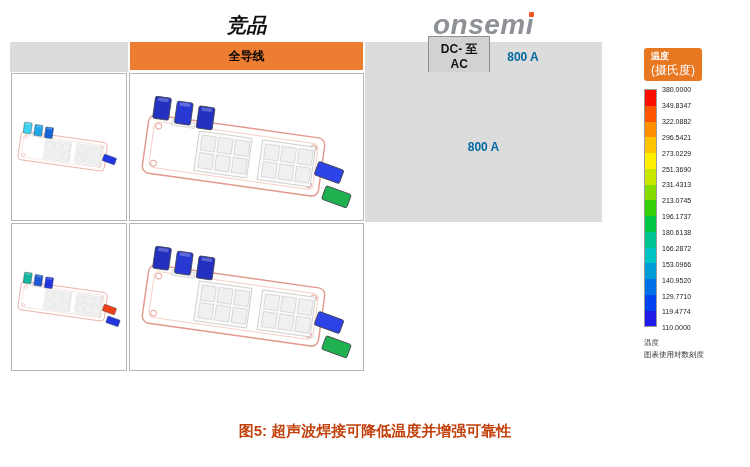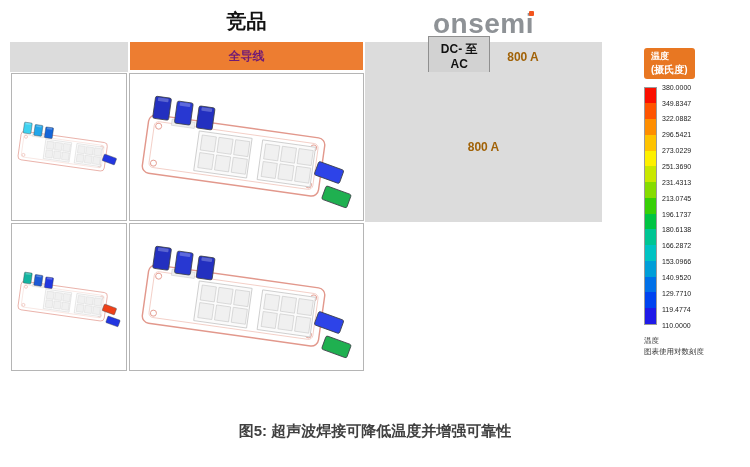--- a/index.html
+++ b/index.html
@@ -1,50 +1,50 @@
 <!DOCTYPE html>
 <html style="--accent-orange: #ed7d31; --legend-orange: #e87722; --brand-grey: #8e9296; --logo-dot-orange: #f3551e; --label-grey: #dcdcdc; --module-outline: #e2988c;"><head>
 <meta charset="utf-8">
 <style>
   html,body{margin:0;padding:0;background:#fff;}
   body{font-family:"Liberation Sans","DejaVu Sans",sans-serif;}
   .page{position:relative;width:750px;height:467px;background:#fff;box-sizing:border-box;padding:8px 0 0 10px;overflow:hidden;}
 
   
-  .top-headers{display:flex;align-items:flex-start;height:34px;}
+  .top-headers{display:flex;align-items:center;height:34px;font-style:italic;}
   .th-spacer{width:118px;flex:none;}
   .competitor{width:237px;text-align:center;font-size:20px;font-weight:bold;color:#111;}
   .brandwrap{width:237px;display:flex;justify-content:center;}
   .onsemi{position:relative;font-size:28px;font-weight:bold;color:var(--brand-grey,#8e9296);letter-spacing:.5px;}
   .logo-dot{position:absolute;right:0;top:3px;width:5px;height:5px;background:var(--logo-dot-orange,#f3551e);border-radius:1px;}
 
   
   .figure-row{display:flex;align-items:flex-start;}
   .grid{display:grid;grid-template-columns:118px 237px 237px;grid-template-rows:30px 150px 150px;}
-  .colhead{margin:0 2px 2px 2px;background:var(--accent-orange,#ed7d31);color:#701a75;font-weight:bold;font-size:12px;display:flex;align-items:center;justify-content:center;}
+  .colhead{margin:0 2px 2px 2px;background:var(--accent-orange,#ed7d31);color:#000000;font-weight:bold;font-size:12px;display:flex;align-items:center;justify-content:center;}
   .corner{background:var(--label-grey,#dcdcdc);}
   .rowlabel{background:var(--label-grey,#dcdcdc);display:flex;align-items:center;justify-content:center;gap:17px;padding:0 2px;}
   .label-box{width:56px;background:#d2d2d2;border:1px solid #8f8f8f;font-weight:bold;font-size:12px;text-align:center;padding:5px 2px;line-height:1.25;color:#111;}
-  .current{font-weight:bold;font-size:12px;color:#a16207;white-space:nowrap;}
+  .current{font-weight:bold;font-size:12px;color:#0369a1;white-space:nowrap;}
   .imgcell{margin:1px;border:1px solid #b5b5b5;background:#fff;overflow:hidden;}
   .imgcell svg{display:block;}
 
   
   .legend{width:118px;margin-left:10px;padding-top:6px;padding-left:32px;}
   .legend-title{display:inline-block;background:var(--legend-orange,#e87722);color:#fff;font-size:9px;font-weight:bold;padding:3px 7px;border-radius:3px;line-height:1.3;}
-  .legend-title .sub{font-size:10px;font-weight:bold;}
+  .legend-title .sub{font-size:12px;font-weight:normal;}
   .legend-body{position:relative;margin-top:8px;height:238px;}
   .legend-bar{position:absolute;left:0;top:0;width:13px;height:238px;display:flex;flex-direction:column;border:1px solid #9a9a9a;box-sizing:border-box;}
   .legend-bar div{flex:1;}
   .legend-labels{position:absolute;left:18px;top:0;height:238px;width:70px;}
   .legend-labels span{position:absolute;transform:translateY(-50%);font-size:7px;color:#222;white-space:nowrap;}
   .legend-footer{margin-top:10px;font-size:7.5px;color:#333;line-height:1.5;}
 
   
-  .caption{width:730px;text-align:center;font-size:15px;font-weight:bold;color:#404040;margin-top:50px;}
+  .caption{width:730px;text-align:center;font-size:15px;font-weight:bold;color:#c2410c;margin-top:50px;}
 </style>
 </head>
 <body>
 
 <div class="page">
 
   <div class="top-headers">
     <div class="th-spacer"></div>
     <div class="competitor">竞品</div>
     <div class="brandwrap">

